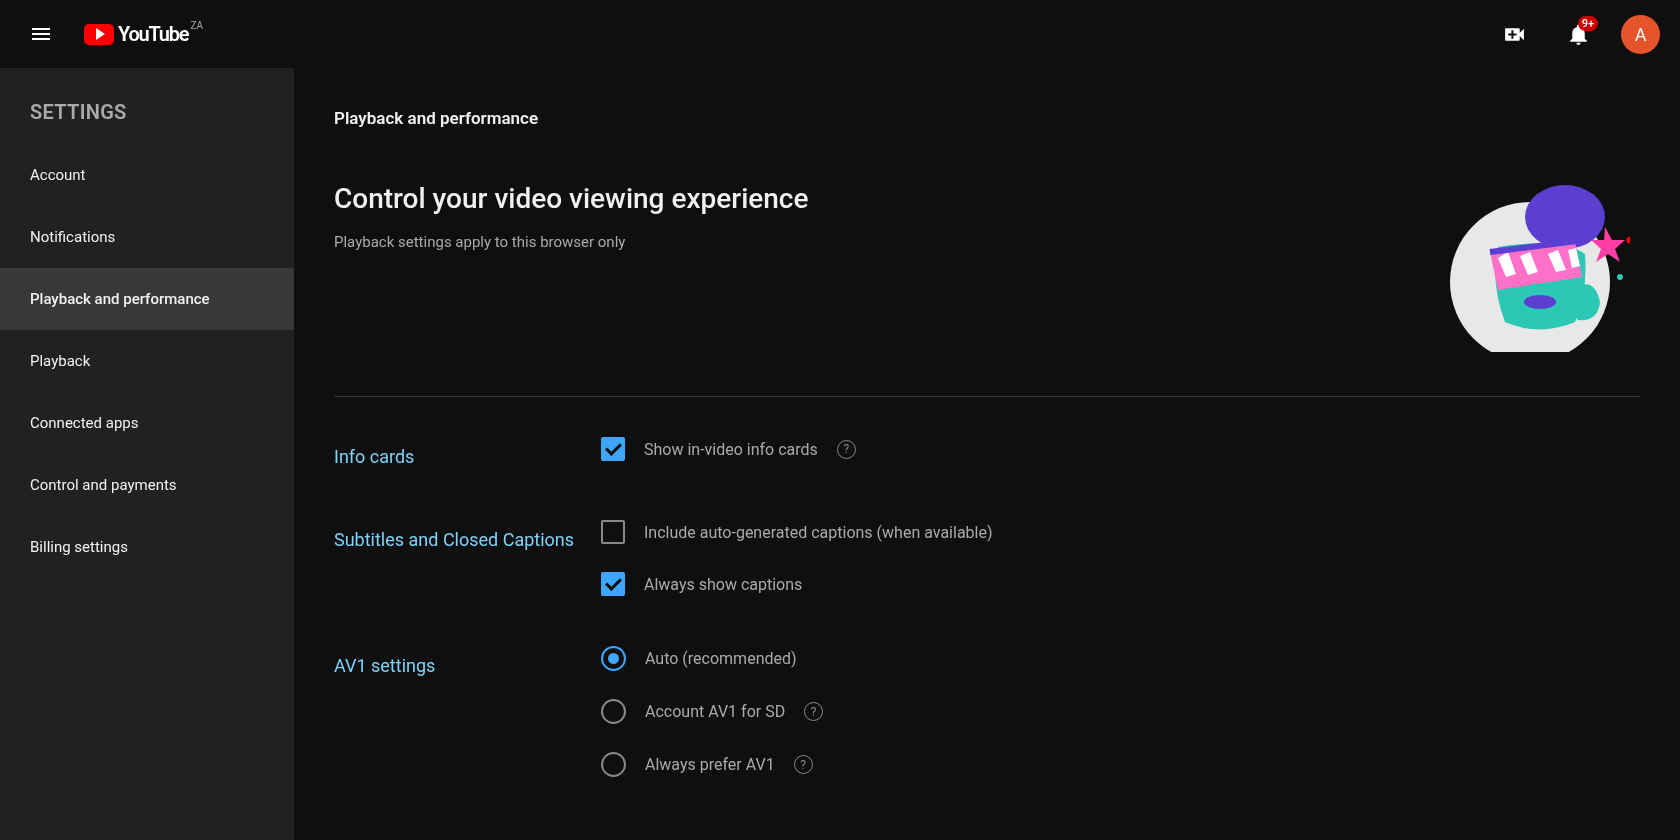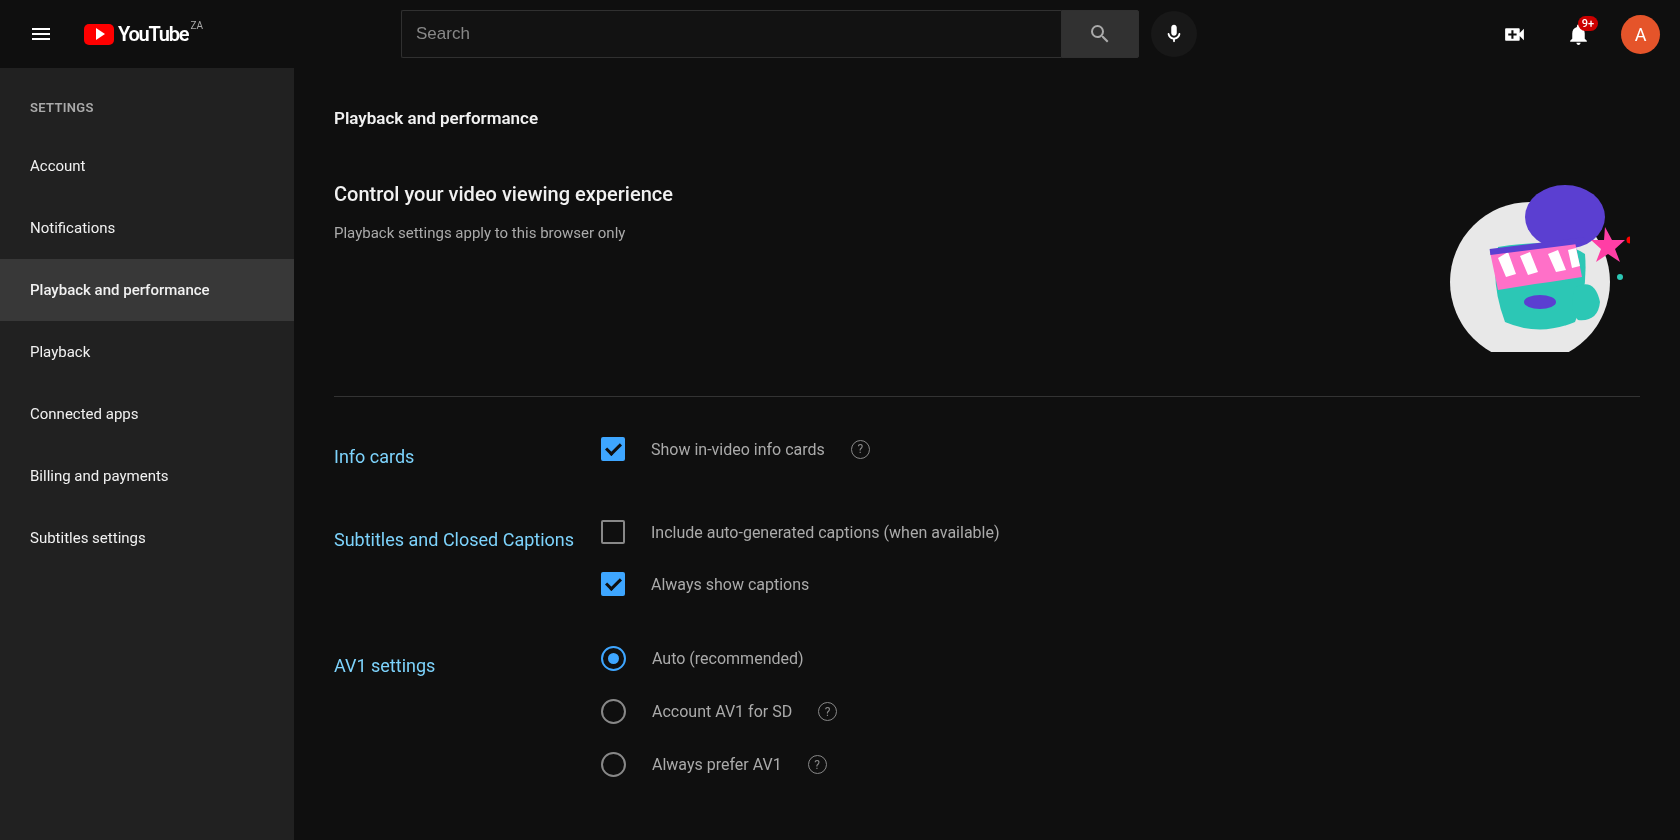--- a/index.html
+++ b/index.html
@@ -150,21 +150,21 @@
 .body {
   display: flex;
   height: calc(100% - 68px);
 }
 .sidebar {
   width: 294px;
   background: #212121;
   padding-top: 20px;
 }
 .sidebar-title {
-  font-size: 13px;
+  font-size: 20px;
   font-weight: 600;
   color: #aaa;
   padding: 12px 30px 20px;
   letter-spacing: 0.3px;
 }
 .sidebar-item {
   padding: 22px 30px;
   font-size: 15px;
   color: #f1f1f1;
   cursor: pointer;
@@ -183,21 +183,21 @@
   font-size: 17px;
   font-weight: 600;
   margin-bottom: 54px;
 }
 .hero {
   display: flex;
   justify-content: space-between;
   align-items: flex-start;
 }
 .hero h1 {
-  font-size: 20px;
+  font-size: 28px;
   font-weight: 500;
   margin-bottom: 18px;
 }
 .hero-sub {
   font-size: 15px;
   color: #aaa;
 }
 .illustration {
   width: 210px;
   height: 170px;
@@ -220,21 +220,21 @@
   color: #7dd3fc;
   line-height: 1.5;
   padding-top: 6px;
 }
 .setting-controls {
   flex: 1;
 }
 .control-row {
   display: flex;
   align-items: center;
-  gap: 26px;
+  gap: 19px;
   margin-bottom: 28px;
 }
 .control-row:last-child { margin-bottom: 0; }
 .checkbox {
   width: 24px;
   height: 24px;
   border: 2px solid #888;
   border-radius: 2px;
   display: flex;
   align-items: center;
@@ -298,33 +298,20 @@
   <div class="hamburger">
     <svg viewBox="0 0 24 24">
         <path d="M3 18h18v-2H3v2zm0-5h18v-2H3v2zm0-7v2h18V6H3z"></path>
       </svg>
   </div>
   <div class="logo">
     <div class="logo-icon"></div>
     <span class="logo-text">YouTube</span>
     <span class="logo-cc">ZA</span>
   </div>
-  <div class="search-wrap">
-    <input class="search-input" placeholder="Search" style="">
-    <div class="search-btn">
-      <svg viewBox="0 0 24 24">
-          <path d="M15.5 14h-.79l-.28-.27A6.471 6.471 0 0016 9.5 6.5 6.5 0 109.5 16c1.61 0 3.09-.59 4.23-1.57l.27.28v.79l5 4.99L20.49 19l-4.99-5zm-6 0C7.01 14 5 11.99 5 9.5S7.01 5 9.5 5 14 7.01 14 9.5 11.99 14 9.5 14z"></path>
-        </svg>
-    </div>
-    <div class="mic-btn">
-      <svg viewBox="0 0 24 24">
-          <path d="M12 14c1.66 0 3-1.34 3-3V5c0-1.66-1.34-3-3-3S9 3.34 9 5v6c0 1.66 1.34 3 3 3zm5.91-3c-.49 0-.9.36-.98.85C16.52 14.2 14.47 16 12 16s-4.52-1.8-4.93-4.15c-.08-.49-.49-.85-.98-.85-.61 0-1.09.54-1 1.14.49 3 2.89 5.35 5.91 5.78V20c0 .55.45 1 1 1s1-.45 1-1v-2.08c3.02-.43 5.42-2.78 5.91-5.78.1-.6-.39-1.14-1-1.14z"></path>
-        </svg>
-    </div>
-  </div>
   <div class="header-right">
     <div class="header-icon">
       <svg viewBox="0 0 24 24">
           <path d="M17 10.5V7c0-.55-.45-1-1-1H4c-.55 0-1 .45-1 1v10c0 .55.45 1 1 1h12c.55 0 1-.45 1-1v-3.5l4 4v-11l-4 4zM14 13h-3v3H9v-3H6v-2h3V8h2v3h3v2z"></path>
         </svg>
     </div>
     <div class="header-icon">
       <svg viewBox="0 0 24 24">
           <path d="M12 22c1.1 0 2-.9 2-2h-4c0 1.1.9 2 2 2zm6-6v-5c0-3.07-1.63-5.64-4.5-6.32V4c0-.83-.67-1.5-1.5-1.5s-1.5.67-1.5 1.5v.68C7.64 5.36 6 7.92 6 11v5l-2 2v1h16v-1l-2-2z"></path>
         </svg>
@@ -335,22 +322,22 @@
 </div>
 
 <div class="body">
   <div class="sidebar">
     <div class="sidebar-title">SETTINGS</div>
     <div class="sidebar-item">Account</div>
     <div class="sidebar-item">Notifications</div>
     <div class="sidebar-item active">Playback and performance</div>
     <div class="sidebar-item">Playback</div>
     <div class="sidebar-item">Connected apps</div>
-    <div class="sidebar-item">Billing and payments</div>
-    <div class="sidebar-item">Subtitles settings</div>
+    <div class="sidebar-item">Control and payments</div>
+    <div class="sidebar-item">Billing settings</div>
   </div>
 
   <div class="main">
     <div class="page-title">Playback and performance</div>
     <div class="hero">
       <div>
         <h1>Control your video viewing experience</h1>
         <div class="hero-sub">Playback settings apply to this browser only</div>
       </div>
       <div class="illustration">

